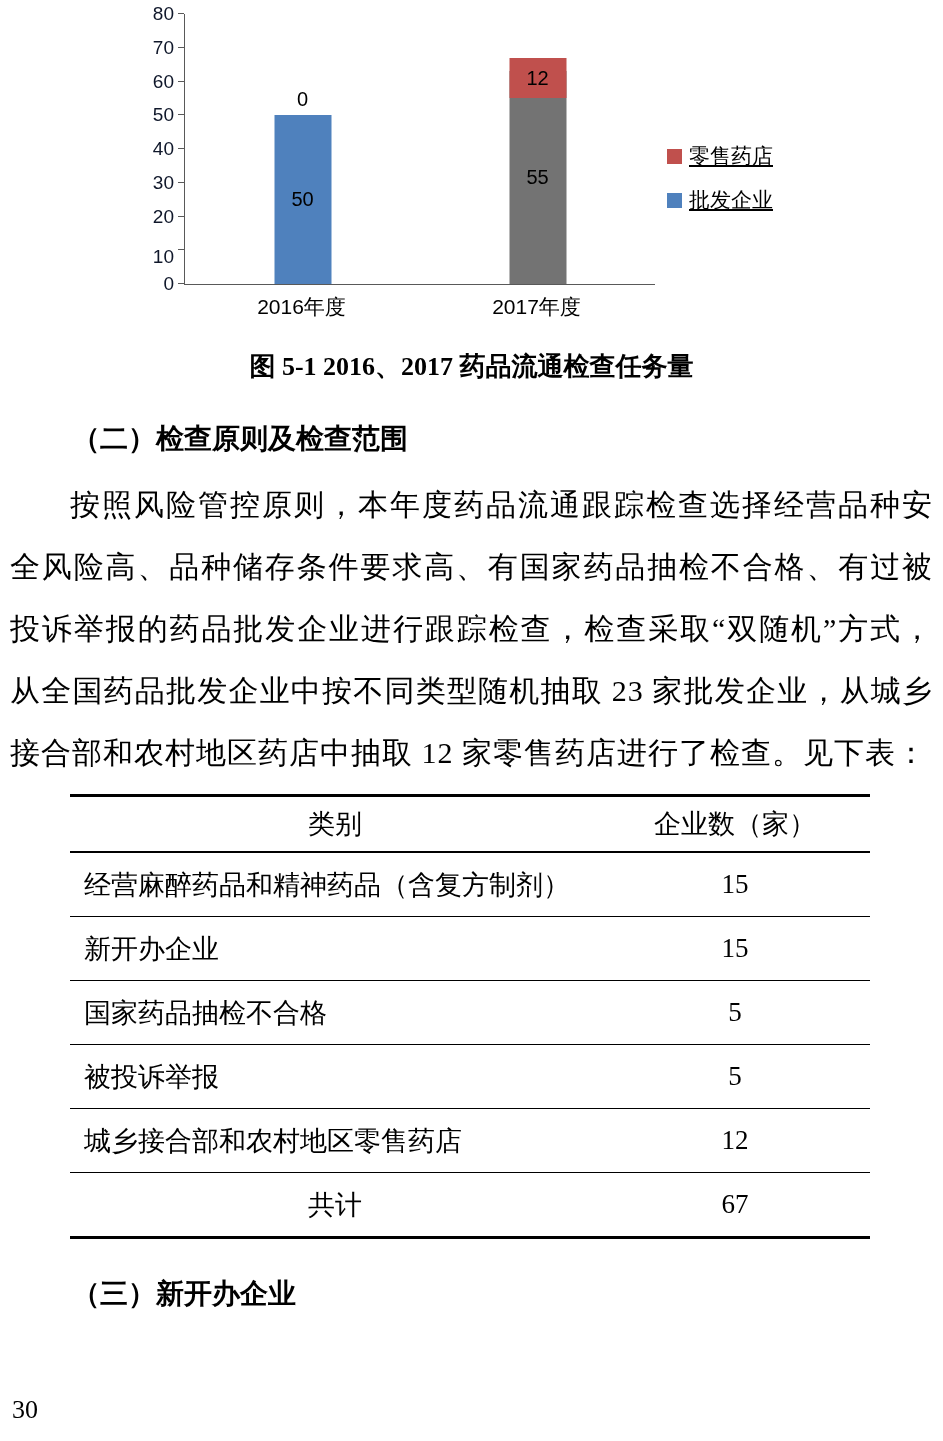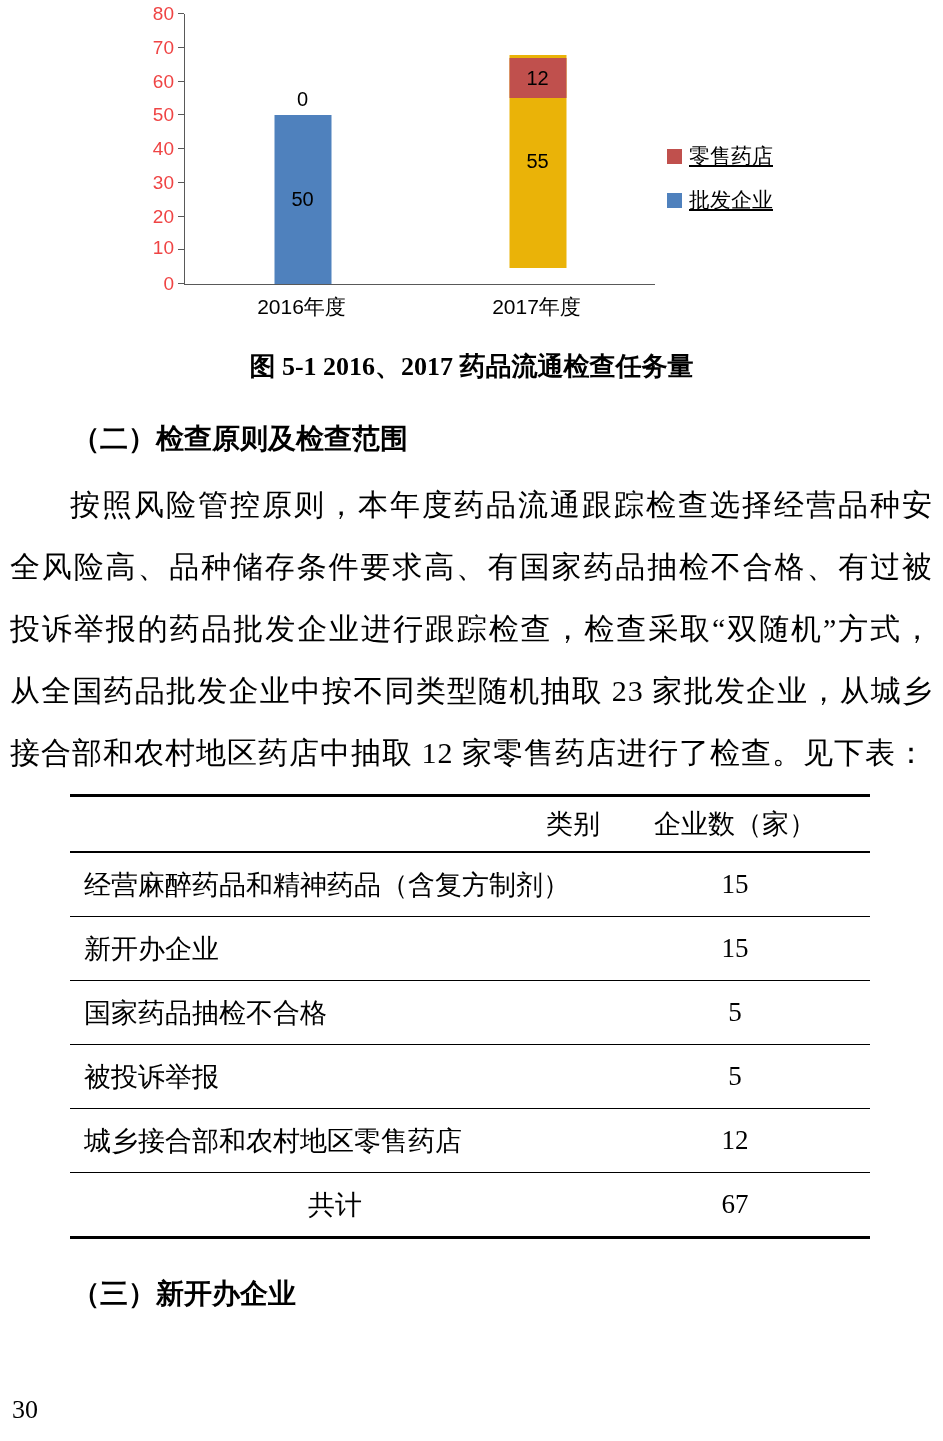--- a/index.html
+++ b/index.html
@@ -12,21 +12,21 @@
   }
 
   
   .chart{
     display:flex;align-items:flex-start;
     padding:14px 0 0 140px;
     font-family:"Liberation Sans","DejaVu Sans",sans-serif;
   }
   .chart-row{display:flex;}
   .y-axis{position:relative;width:44px;height:270px;}
-  .ytick-label{position:absolute;right:10px;font-size:19px;line-height:20px;color:#ef4444;}
+  .ytick-label{position:absolute;right:10px;font-size:19px;line-height:20px;color:#0f172a;}
   .ytick-mark{position:absolute;right:0;width:6px;height:1px;background:#595959;}
   .plot{
     position:relative;width:470px;height:270px;
     border-left:1px solid #595959;border-bottom:1px solid #595959;
   }
   .bar-group{position:absolute;bottom:0;height:100%;}
   .bar-seg{
     position:absolute;left:50%;transform:translateX(-50%);
     width:57px;display:flex;align-items:center;justify-content:center;
     font-size:20px;color:#000;
@@ -50,40 +50,40 @@
 
   
   .table-title{text-align:center;font-weight:bold;font-size:27px;margin-top:8px;}
   .report-table{
     border-collapse:collapse;width:800px;margin:10px 0 0 70px;
     font-size:27px;
     border-top:3px solid #000;border-bottom:3px solid #000;
   }
   .report-table thead tr{border-bottom:2px solid #000;}
   .report-table tbody tr{border-bottom:1px solid #000;}
-  .report-table th{font-weight:normal;text-align:right;padding:9px 0;}
+  .report-table th{font-weight:normal;text-align:center;padding:9px 0;}
   .report-table th.col-num, .report-table td.cell-num{width:270px;text-align:center;}
   .report-table td.cell-cat{text-align:left;padding:8px 0 8px 14px;}
   .report-table td.cell-num{padding:16px 0;}
   .report-table tfoot td{text-align:center;padding:9px 0;}
 
   .page-number{position:absolute;left:12px;bottom:16px;font-size:26px;}
 </style>
 </head>
 <body>
 
 <div class="page">
 
   <div class="chart">
     <div class="chart-left">
       <div class="chart-row">
         <div class="y-axis">
             <div class="ytick-label" style="bottom: -10px;">0</div>
             <div class="ytick-mark" style="bottom: 0px;"></div>
-            <div class="ytick-label" style="bottom: 26px; margin-top: 6px;">10</div>
+            <div class="ytick-label" style="bottom: 17px; margin-top: 6px;">10</div>
             <div class="ytick-mark" style="bottom: 33.75px;"></div>
             <div class="ytick-label" style="bottom: 57.5px;">20</div>
             <div class="ytick-mark" style="bottom: 67.5px;"></div>
             <div class="ytick-label" style="bottom: 91.25px;">30</div>
             <div class="ytick-mark" style="bottom: 101.25px;"></div>
             <div class="ytick-label" style="bottom: 125px;">40</div>
             <div class="ytick-mark" style="bottom: 135px;"></div>
             <div class="ytick-label" style="bottom: 158.75px;">50</div>
             <div class="ytick-mark" style="bottom: 168.75px;"></div>
             <div class="ytick-label" style="bottom: 192.5px;">60</div>
@@ -92,21 +92,21 @@
             <div class="ytick-mark" style="bottom: 236.25px;"></div>
             <div class="ytick-label" style="bottom: 260px;">80</div>
             <div class="ytick-mark" style="bottom: 270px;"></div>
           </div>
         <div class="plot">
             <div class="bar-group" style="left: 0px; width: 235px;">
               <div class="bar-seg" style="height: 168.75px; bottom: 0px; background: rgb(79, 129, 189);">50</div>
               <div class="bar-zero-label" style="bottom: 172.75px;">0</div>
             </div>
             <div class="bar-group" style="left: 235px; width: 235px;">
-              <div class="bar-seg" style="height: 213px; bottom: 16px; background: #eab308;">55</div>
+              <div class="bar-seg" style="height: 213px; bottom: 0px; background: #737373;">55</div>
               <div class="bar-seg" style="height: 40.5px; bottom: 185.625px; background: rgb(192, 80, 77);">12</div>
             </div>
           </div>
       </div>
       <div class="x-labels">
           <div class="x-label">2016年度</div>
           <div class="x-label">2017年度</div>
         </div>
     </div>
     <div class="legend">

